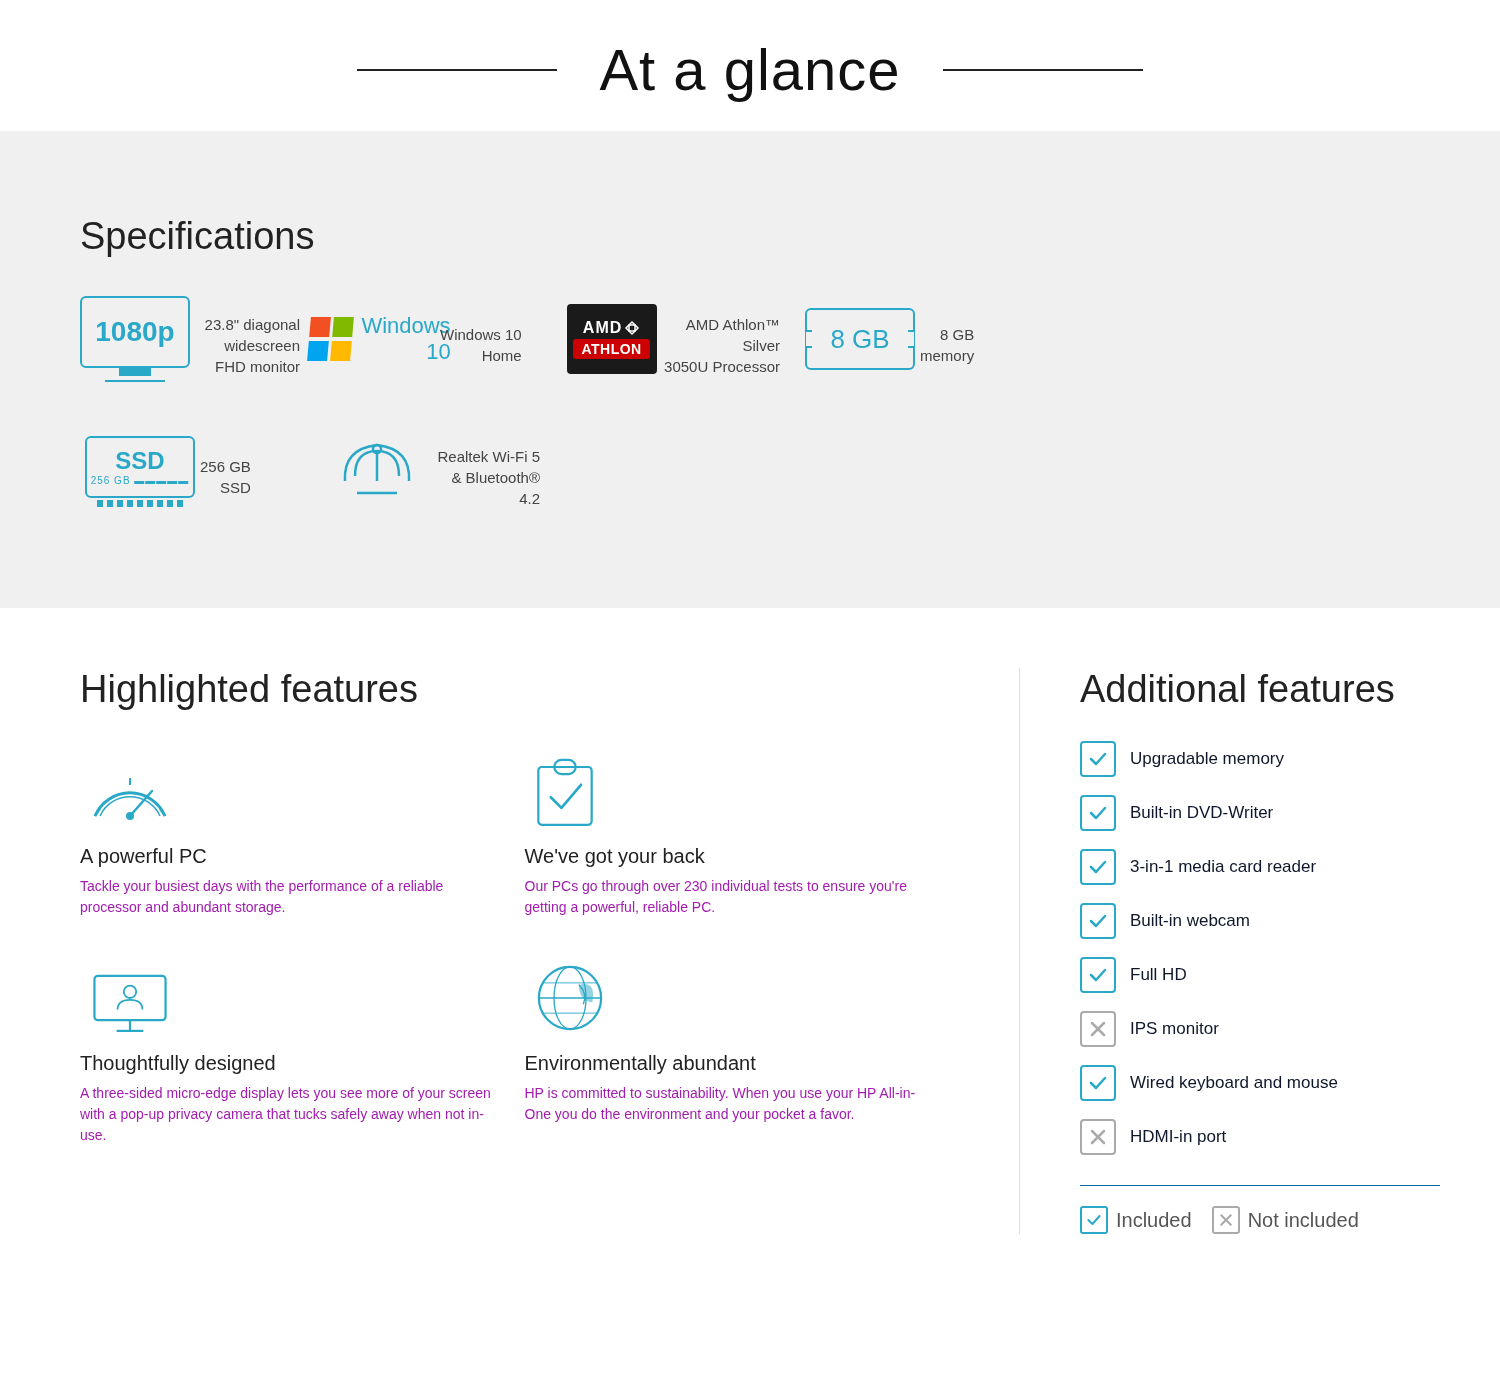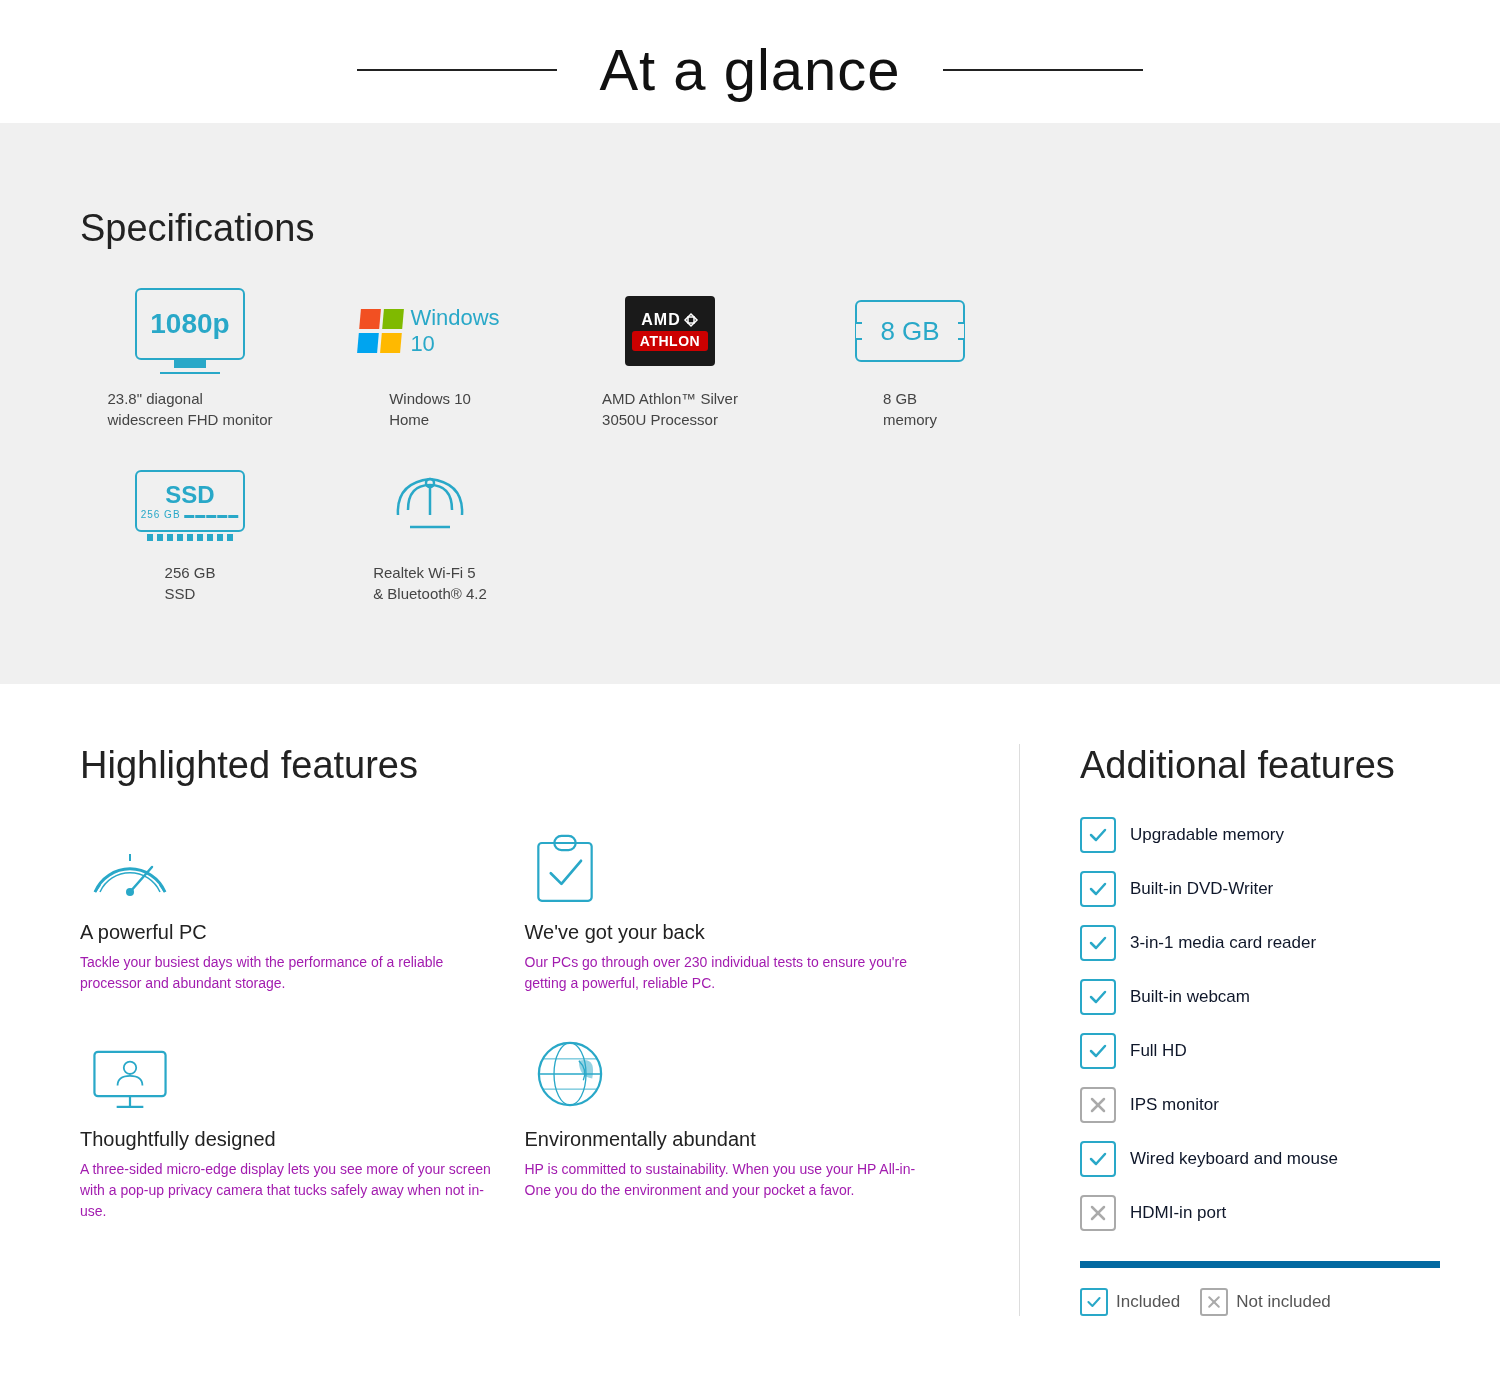--- a/index.html
+++ b/index.html
@@ -7,21 +7,21 @@
       font-family: 'Helvetica Neue', Arial, sans-serif;
       background: #fff;
       color: #333;
       width: 1500px;
       min-height: 1397px;
     }
 
     
     .page-header {
       text-align: center;
-      padding: 36px 0 20px;
+      padding: 36px 0 28px;
       display: flex;
       align-items: center;
       justify-content: center;
       gap: 12px;
     }
     .header-line {
       flex: 1;
       height: 2px;
       background: #222;
       margin: 0 30px;
@@ -49,24 +49,24 @@
     }
     .specs-row {
       display: flex;
       width: 100%;
       gap: 20px;
       margin-bottom: 30px;
       justify-content: flex-start;
     }
     .spec-item {
       display: flex;
-      flex-direction: column;
+      flex-direction: row;
       align-items: center;
       width: 220px;
-      text-align: left;
+      text-align: right;
     }
     .spec-icon {
       width: 120px;
       height: 90px;
       display: flex;
       align-items: center;
       justify-content: center;
       margin-bottom: 12px;
     }
     .spec-label {
@@ -315,23 +315,23 @@
       border-color: #aaa;
     }
     .check-box.not-included svg {
       stroke: #aaa;
     }
     .legend {
       display: flex;
       align-items: center;
       gap: 20px;
       margin-top: 20px;
-      font-size: 17px;
+      font-size: 20px;
       color: #555;
-      border-top: 7px solid #0369a1;
+      border-top: 1px solid #0369a1;
       padding-top: 20px;
     }
     .legend-item {
       display: flex;
       align-items: center;
       gap: 8px;
     }
     .legend-box {
       width: 28px;
       height: 28px;

